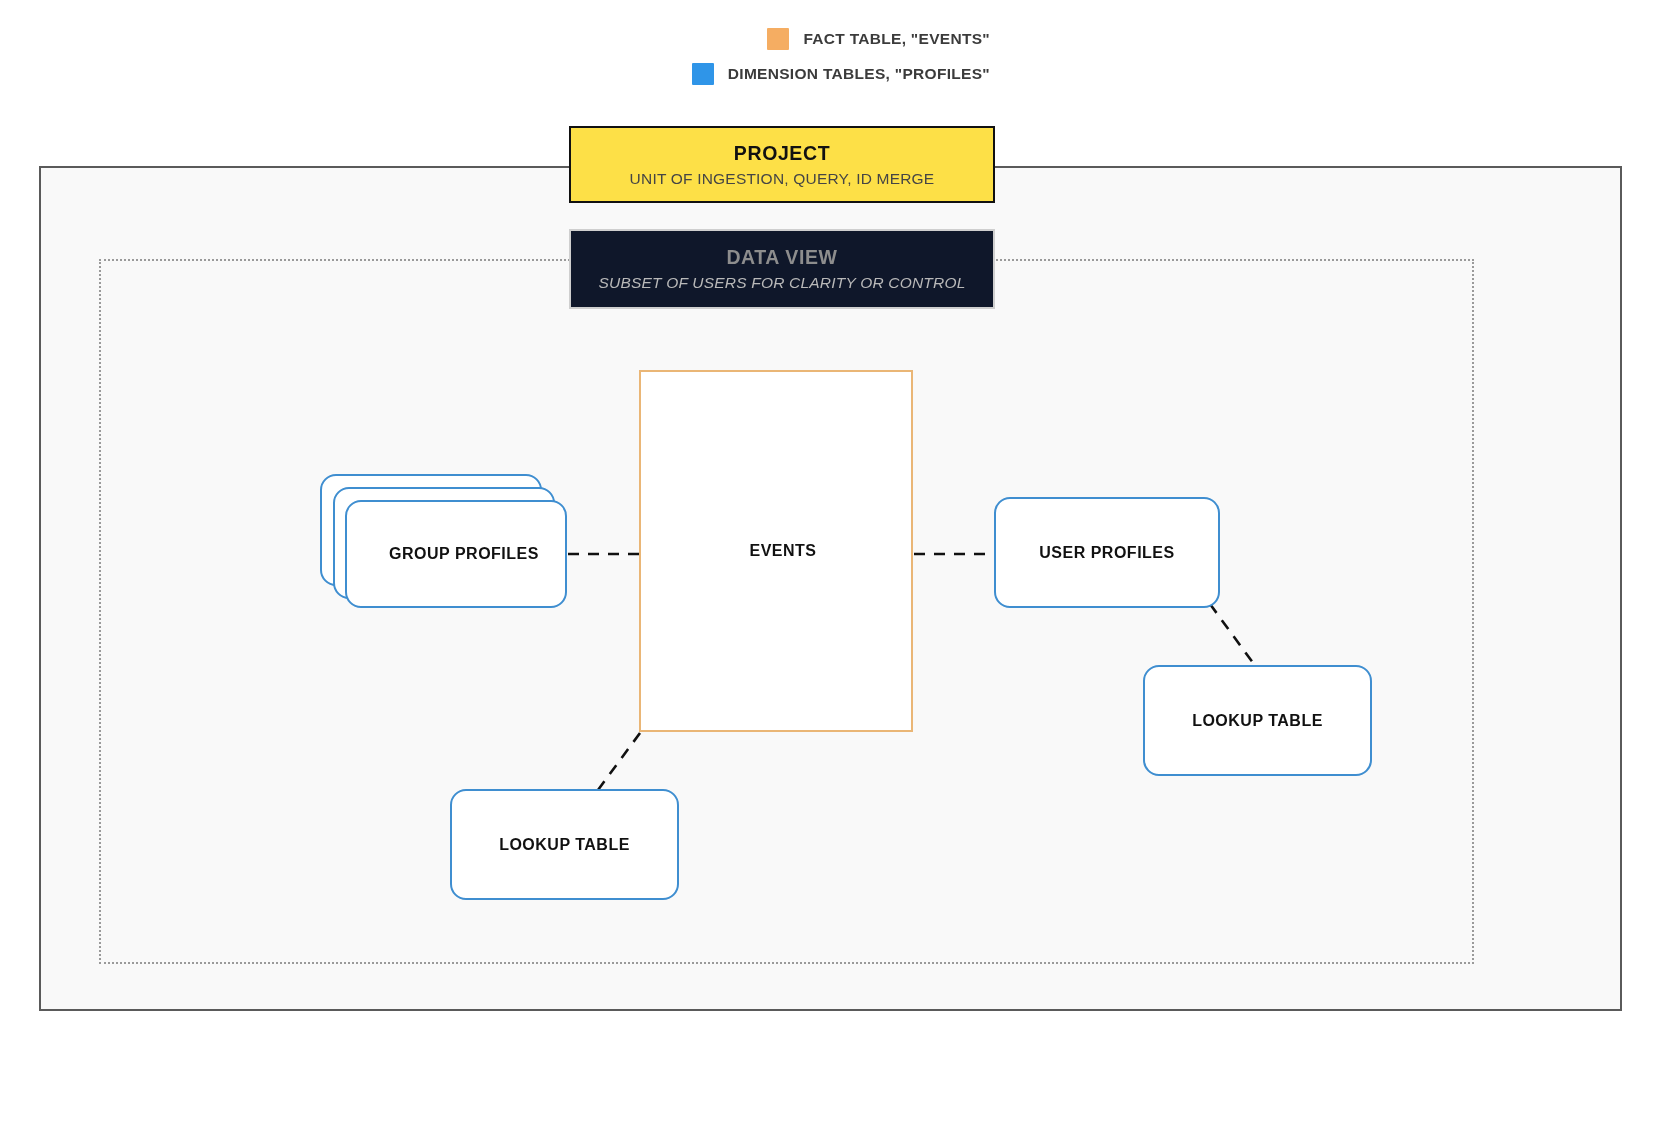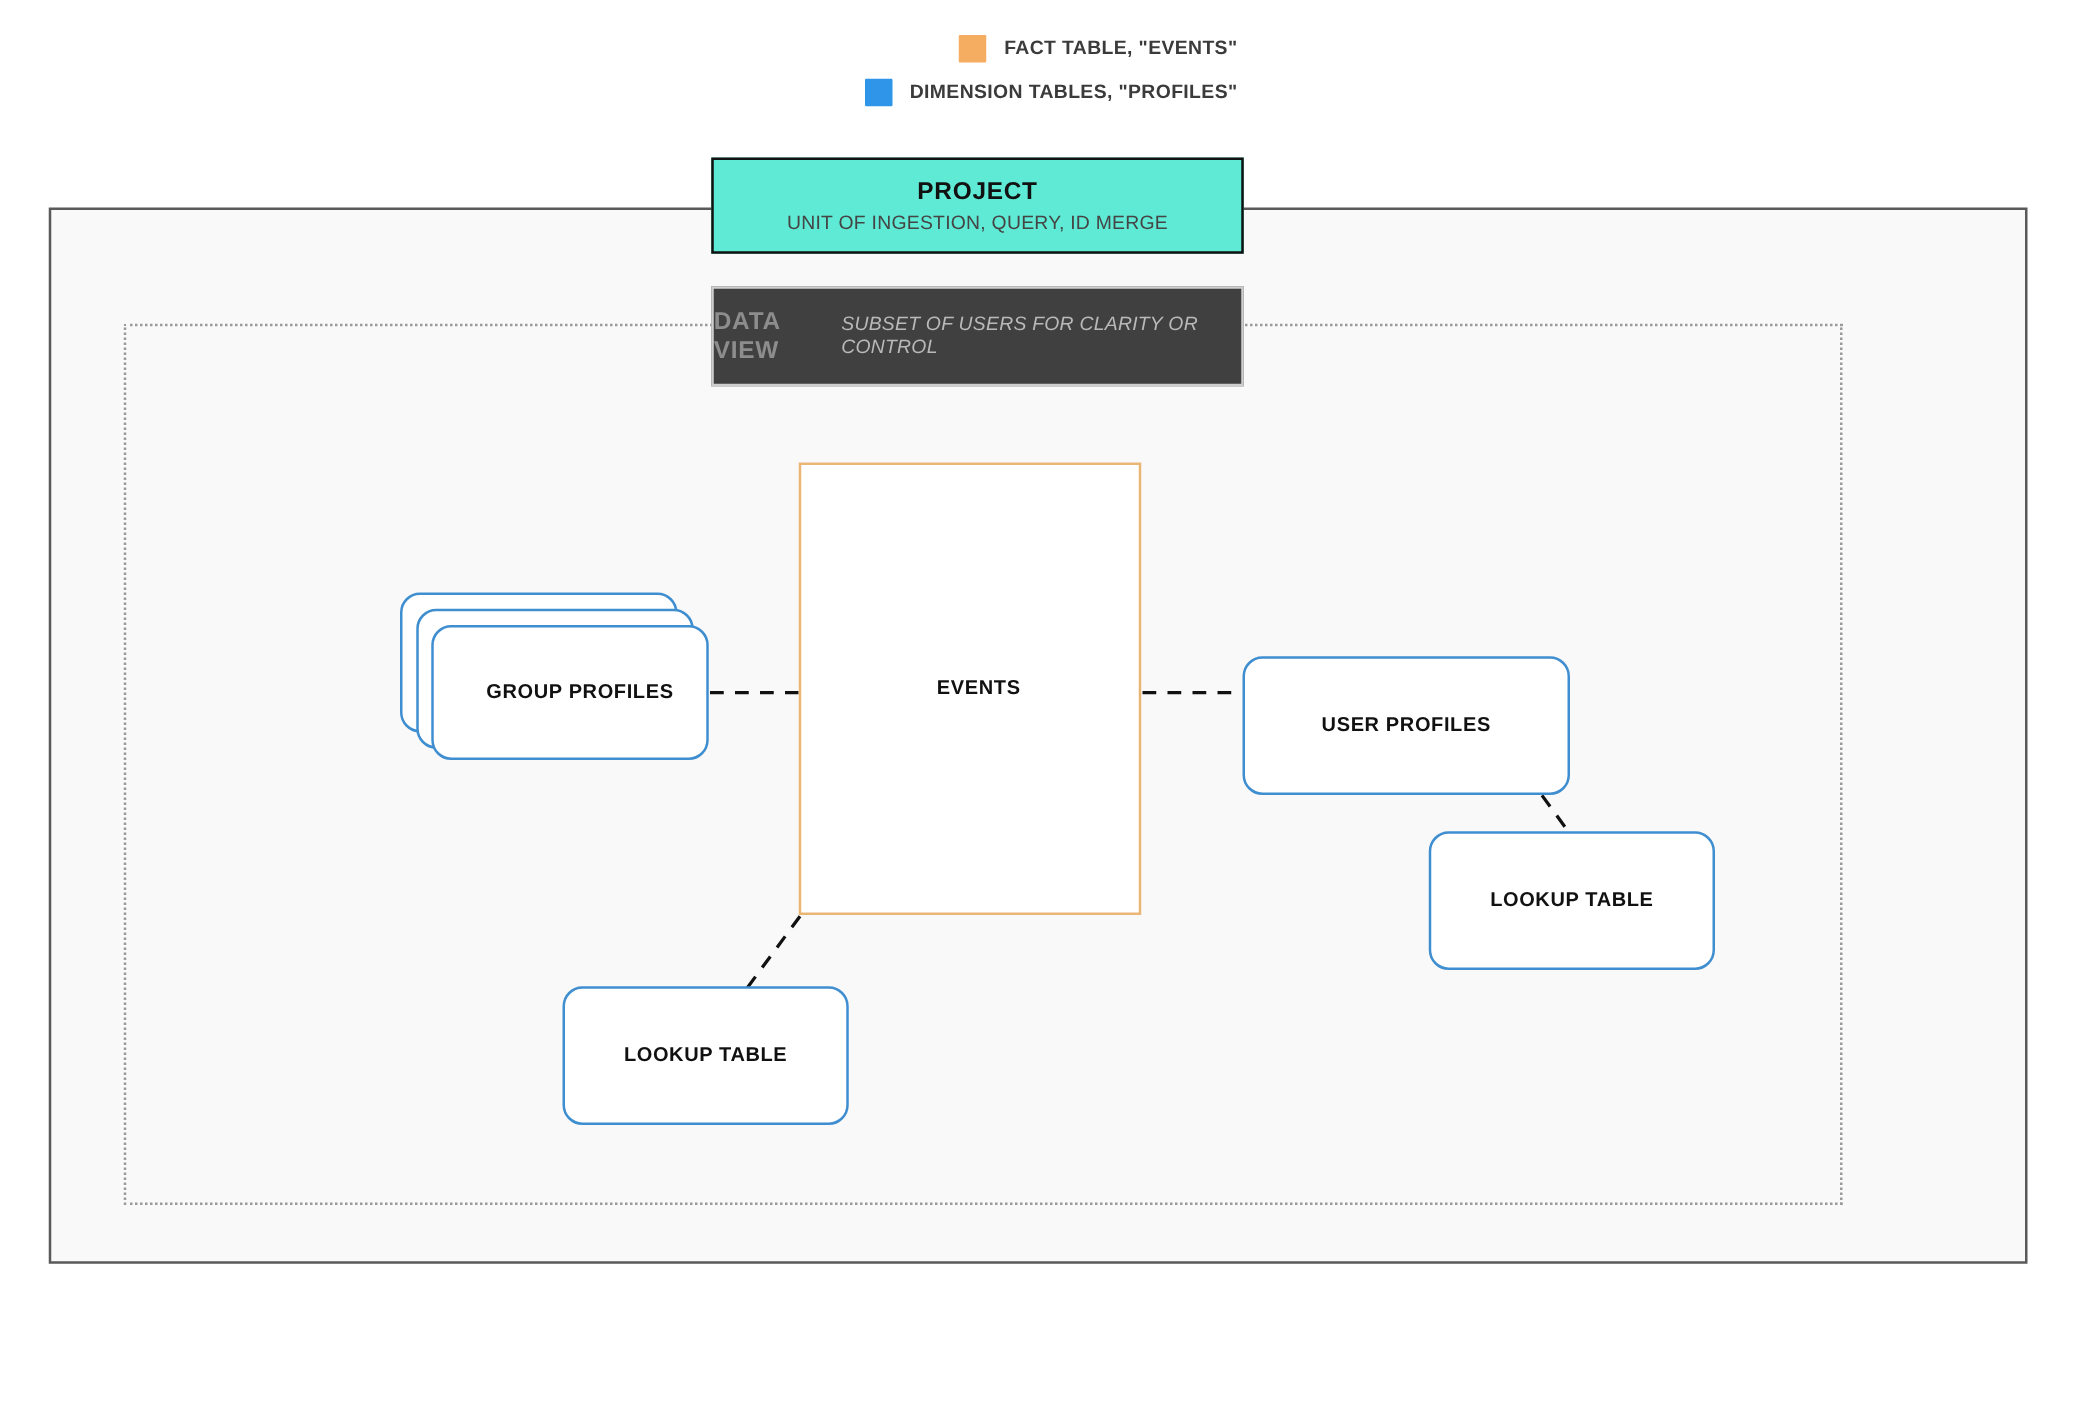--- a/index.html
+++ b/index.html
@@ -77,21 +77,21 @@
   }
 
   
   .project-box {
     position: absolute;
     left: 569px;
     top: 126px;
     width: 426px;
     height: 77px;
     border: 2px solid #111111;
-    background: #5eead4;
+    background: #fde047;
     display: flex;
     flex-direction: column;
     align-items: center;
     justify-content: center;
     gap: 5px;
   }
   .project-title {
     font-size: 19.5px;
     font-weight: bold;
     color: #111111;
@@ -104,23 +104,23 @@
   }
 
   
   .dataview-box {
     position: absolute;
     left: 569px;
     top: 229px;
     width: 426px;
     height: 80px;
     border: 2px solid #cfcfcf;
-    background: #404040;
-    display: flex;
-    flex-direction: row;
+    background: #0f172a;
+    display: flex;
+    flex-direction: column;
     align-items: center;
     justify-content: center;
     gap: 5px;
   }
   .dataview-title {
     font-size: 19.5px;
     font-weight: bold;
     color: #8d8d8d;
     letter-spacing: 0.6px;
   }
@@ -173,21 +173,21 @@
   .stack-shadow {
     position: absolute;
     border: 2px solid #3f8ed0;
     border-radius: 16px;
     background: #ffffff;
   }
   .stack-3 { left: 320px; top: 474px; width: 222px; height: 112px; }
   .stack-2 { left: 333px; top: 487px; width: 222px; height: 112px; }
   .group-profiles { left: 345px; top: 500px; width: 222px; height: 108px; padding-left: 16px; }
 
-  .user-profiles { left: 994px; top: 497px; width: 262px; height: 111px; margin-top: 28px; }
+  .user-profiles { left: 994px; top: 497px; width: 226px; height: 111px; }
   .lookup-right  { left: 1143px; top: 665px; width: 229px; height: 111px; }
   .lookup-left   { left: 450px;  top: 789px; width: 229px; height: 111px; }
 
   
   .connectors {
     position: absolute;
     left: 0;
     top: 0;
     width: 1664px;
     height: 1128px;

